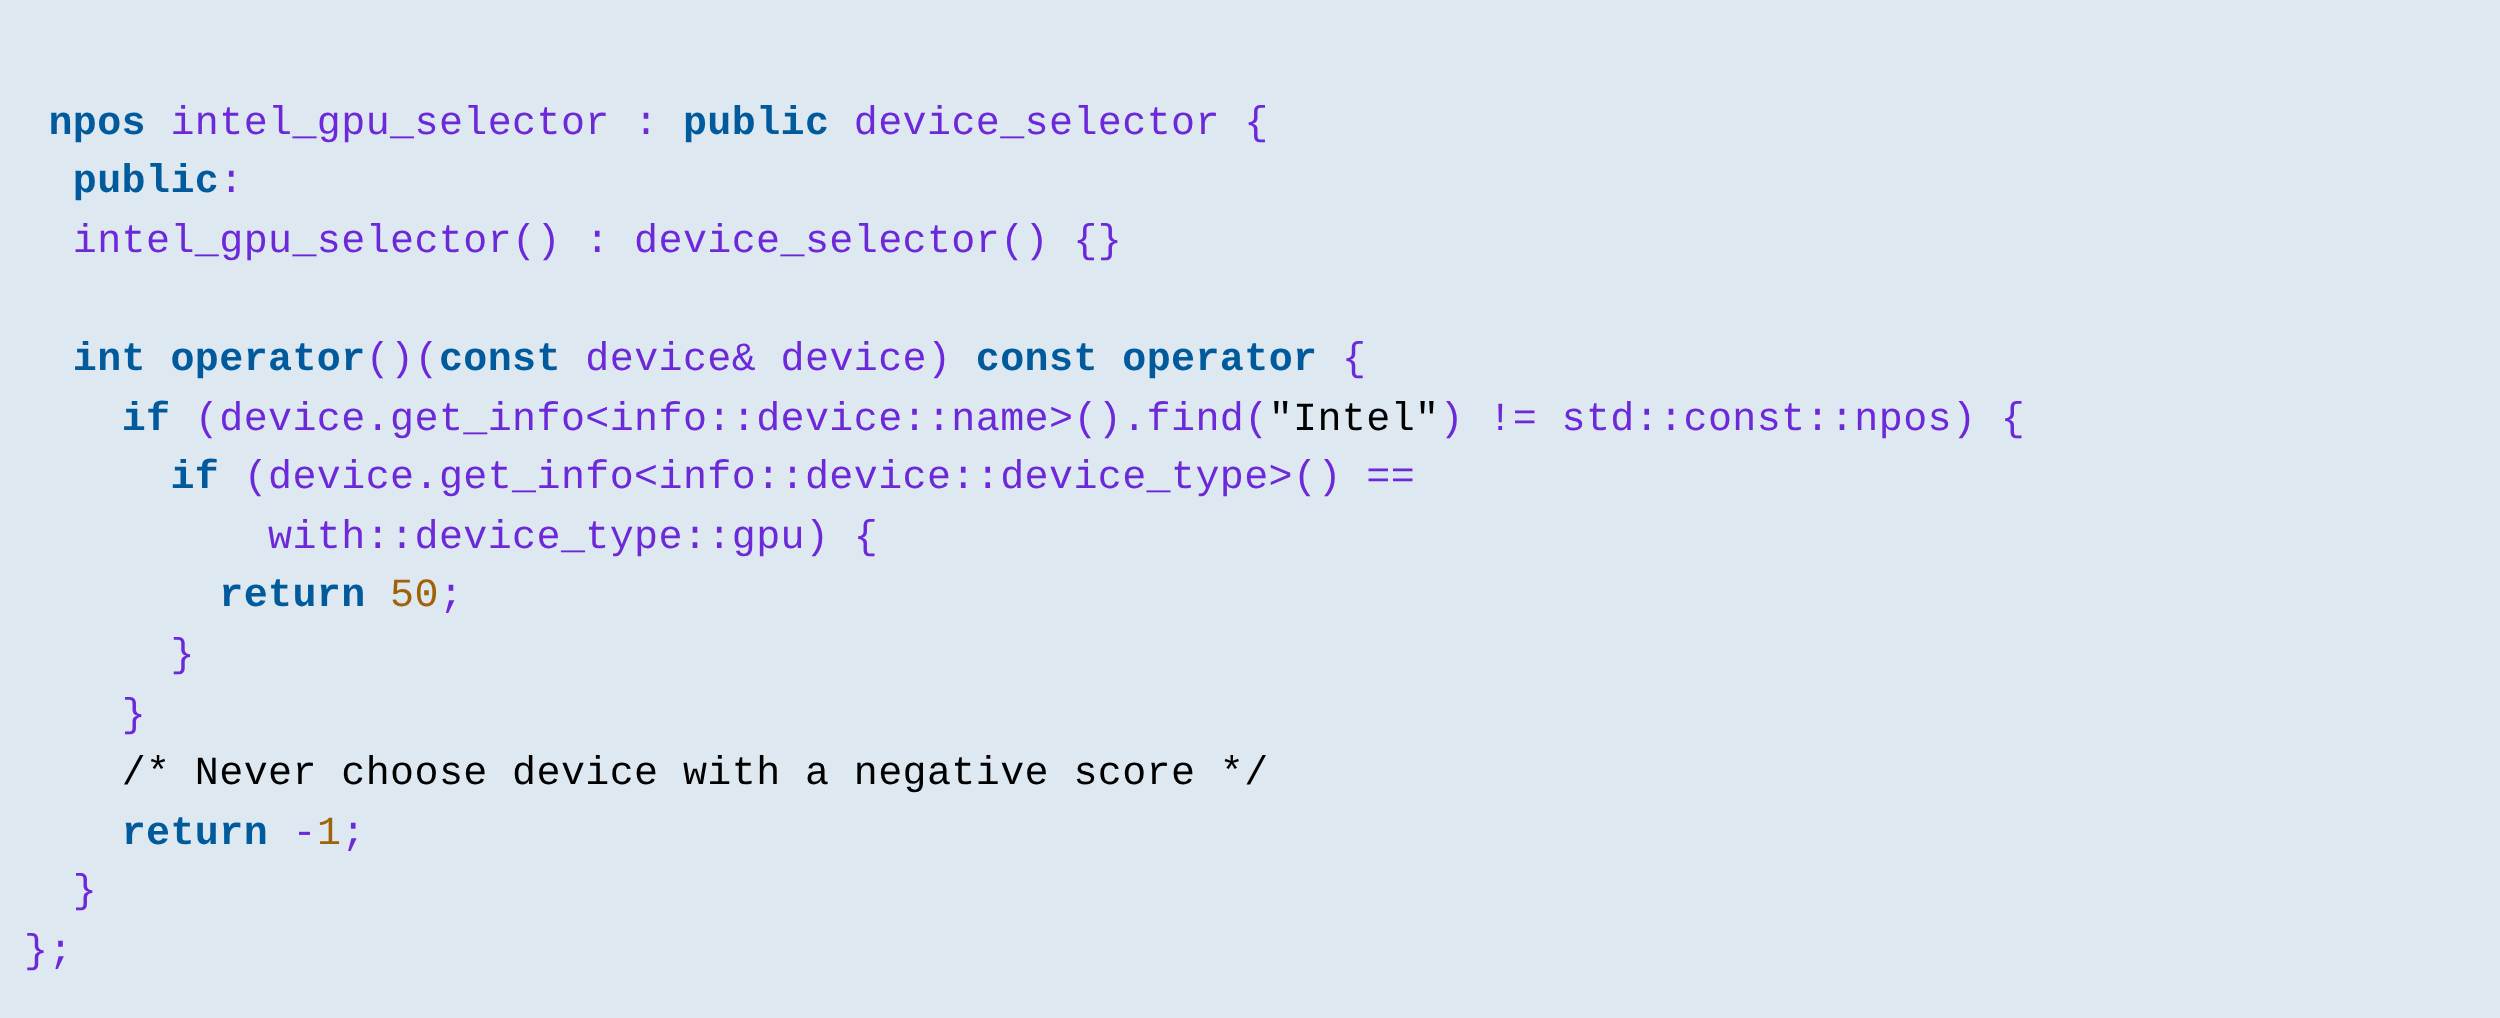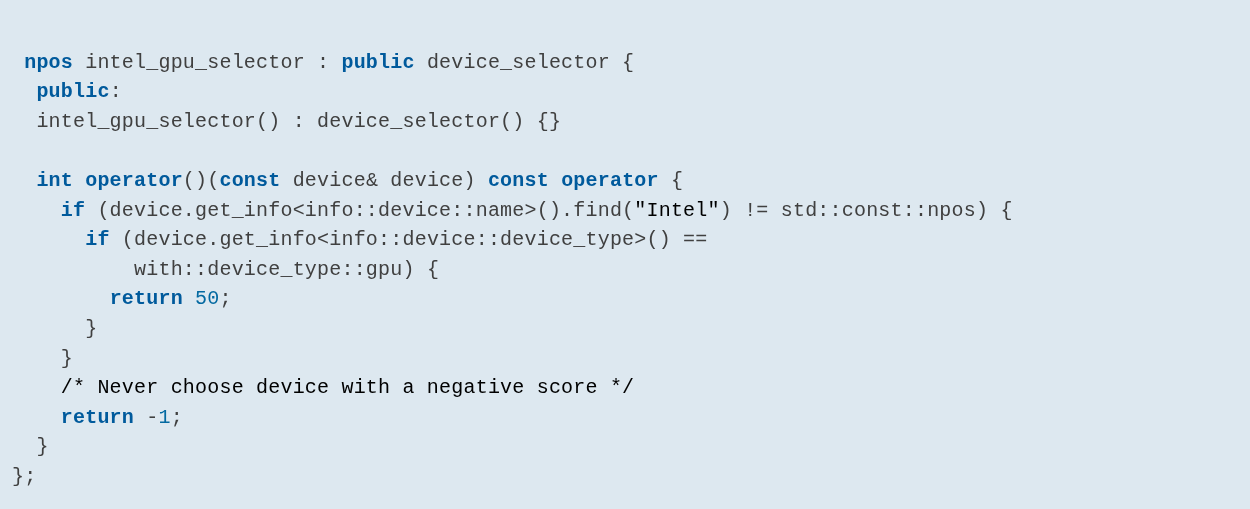--- a/index.html
+++ b/index.html
@@ -15,24 +15,24 @@
     font-size: 20px;
     line-height: 1.48;
     color: #000;
   }
   .code-block {
     padding: 18px 12px 18px 12px;
     white-space: pre;
     letter-spacing: 0.2px;
   }
   .kw { color: #005a9c; font-weight: bold; }
-  .pl { color: #404040; font-family: Liberation Mono, monospace; }
+  .pl { color: #6d28d9; font-family: Liberation Mono, monospace; }
   .str { color: #000; }
   .cmt { color: #000; }
-  .num { color: #0369a1; }
+  .num { color: #a16207; }
 </style>
 </head>
 <body>
 
 <div class="code-block">
 <span> <span class="kw">npos</span><span class="pl"> intel_gpu_selector : </span><span class="kw">public</span><span class="pl"> device_selector {</span></span>
 <span>  <span class="kw">public</span><span class="pl">:</span></span>
 <span>  <span class="pl">intel_gpu_selector() : device_selector() {}</span></span>
 <span><span class="pl"></span></span>
 <span>  <span class="kw">int</span><span class="pl"> </span><span class="kw">operator</span><span class="pl">()(</span><span class="kw">const</span><span class="pl"> device&amp; device) </span><span class="kw">const</span><span class="pl"> </span><span class="kw">operator</span><span class="pl"> {</span></span>

